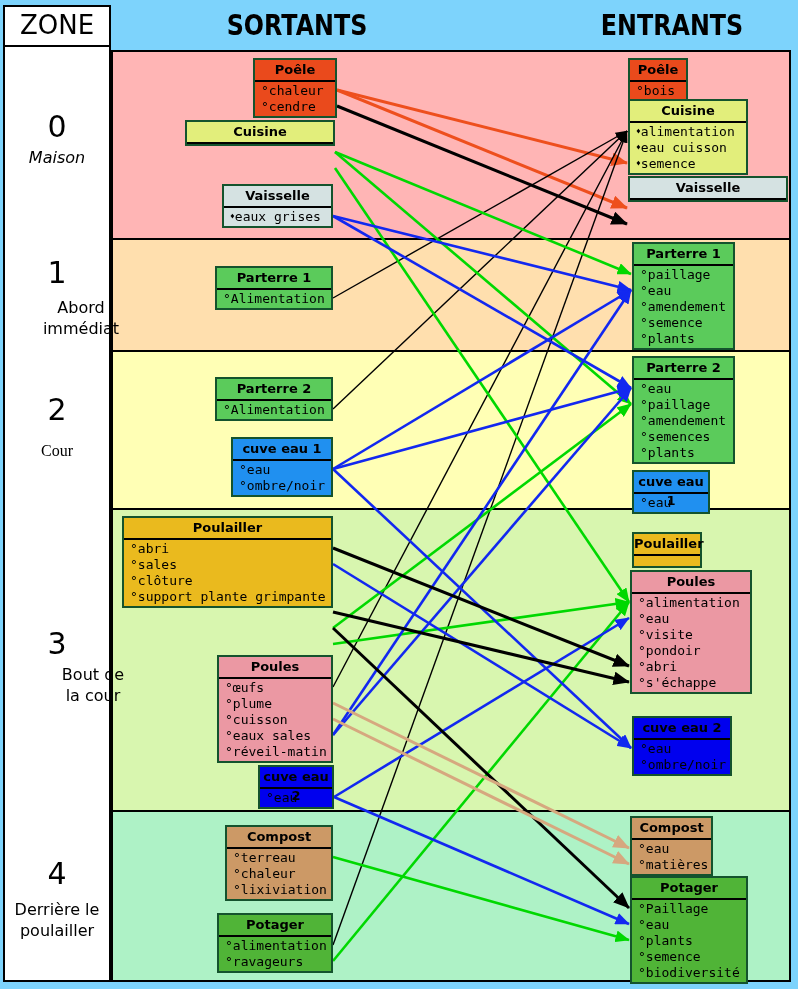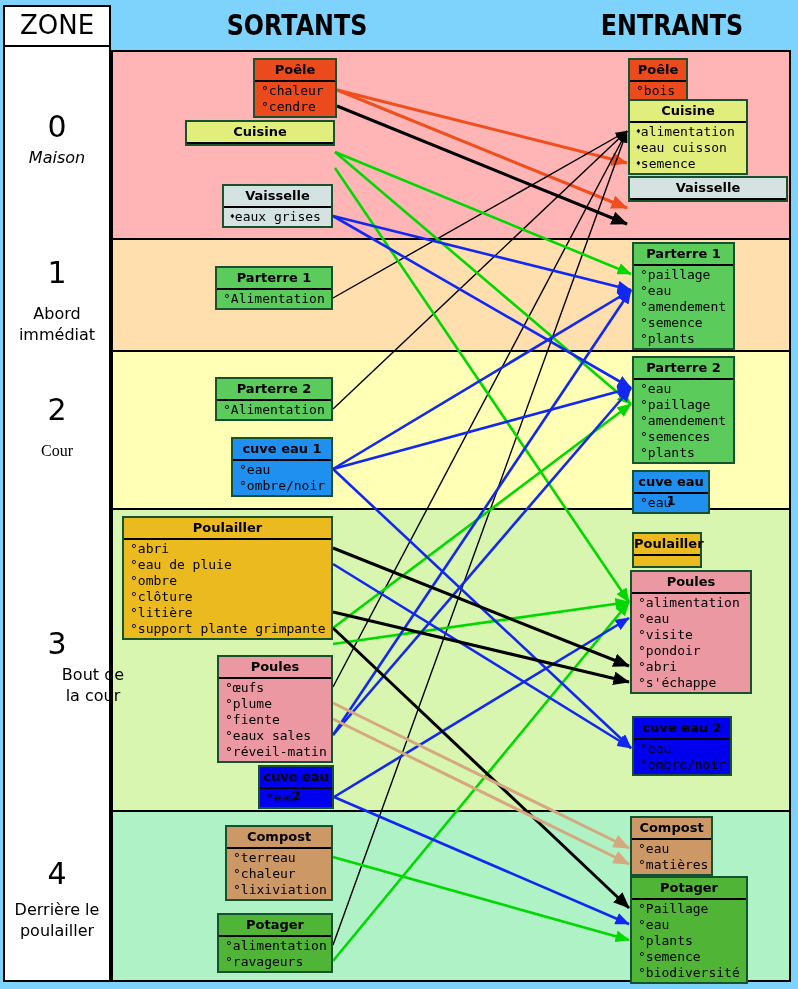--- a/index.html
+++ b/index.html
@@ -30,21 +30,21 @@
 <body>
 
 <div id="stage">
   <div id="left-panel">
     <div id="zone-header">ZONE</div>
   <div class="zone-num" style="top: 101px;">0</div>
       <div class="zone-name" style="top: 140px; font-style: italic;">
         <div>Maison</div>
       </div>
       <div class="zone-num" style="top: 247px;">1</div>
-      <div class="zone-name" style="top: 296px;">
+      <div class="zone-name" style="top: 290px; padding-left: 24px;">
         <div>Abord</div>
         <div>immédiat</div>
       </div>
       <div class="zone-num" style="top: 384px;">2</div>
       <div class="zone-name" style="top: 433px; font-family: Liberation Serif, serif;">
         <div>Cour</div>
       </div>
       <div class="zone-num" style="top: 618px;">3</div>
       <div class="zone-name" style="top: 657px; padding-left: 36px;">
         <div>Bout de</div>
@@ -147,33 +147,31 @@
       <div class="node-title">cuve eau 1</div>
       <div class="node-body">
         <div class="node-row"><span>°</span><span>eau</span></div>
         <div class="node-row"><span>°</span><span>ombre/noir</span></div>
       </div>
     </div>
     <div class="node" style="left: 122px; top: 516px; width: 211px; background: rgb(234, 186, 30);">
       <div class="node-title">Poulailler</div>
       <div class="node-body">
         <div class="node-row"><span>°</span><span>abri</span></div>
-        <div class="node-row"><span>°</span><span>eau de pluie</span></div>
-        <div class="node-row"><span>°</span><span>ombre</span></div>
+        <div class="node-row"><span>°</span><span>sales</span></div>
         <div class="node-row"><span>°</span><span>clôture</span></div>
-        <div class="node-row"><span>°</span><span>litière</span></div>
         <div class="node-row"><span>°</span><span>support plante grimpante</span></div>
       </div>
     </div>
     <div class="node" style="left: 217px; top: 655px; width: 116px; background: rgb(235, 152, 163);">
       <div class="node-title">Poules</div>
       <div class="node-body">
         <div class="node-row"><span>°</span><span>œufs</span></div>
         <div class="node-row"><span>°</span><span>plume</span></div>
-        <div class="node-row"><span>°</span><span>fiente</span></div>
+        <div class="node-row"><span>°</span><span>cuisson</span></div>
         <div class="node-row"><span>°</span><span>eaux sales</span></div>
         <div class="node-row"><span>°</span><span>réveil-matin</span></div>
       </div>
     </div>
     <div class="node" style="left: 258px; top: 765px; width: 76px; background: rgb(0, 0, 238);">
       <div class="node-title">cuve eau 2</div>
       <div class="node-body">
         <div class="node-row"><span>°</span><span>eau</span></div>
       </div>
     </div>

